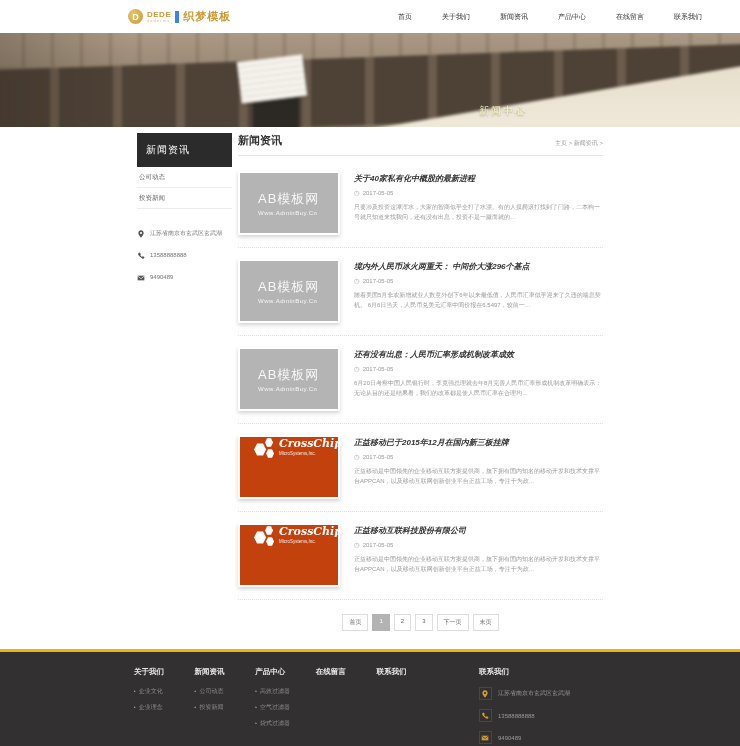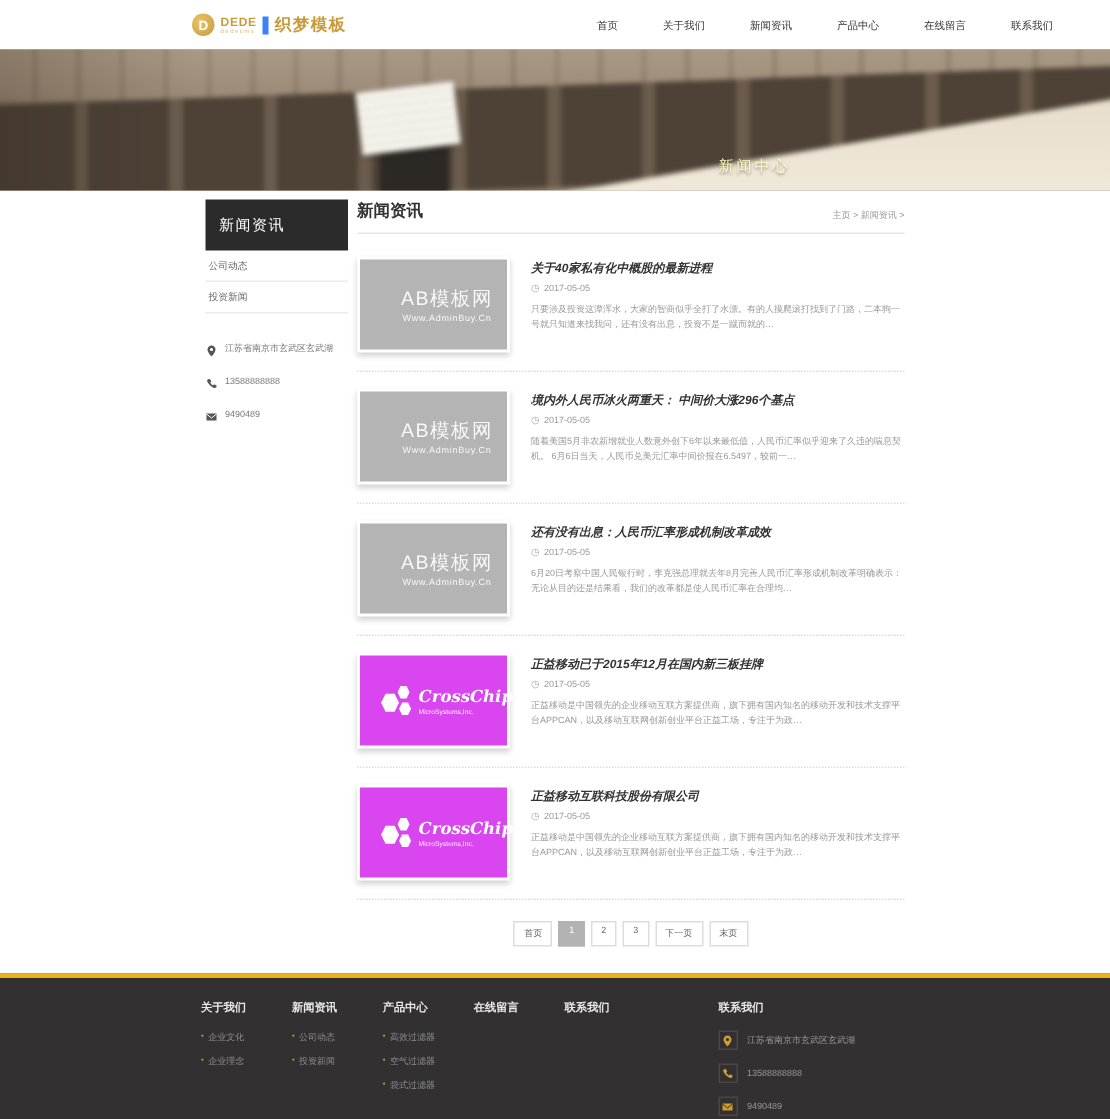--- a/index.html
+++ b/index.html
@@ -48,25 +48,25 @@
   .side-contact svg { flex-shrink:0; margin-top:1px; }
 
   
   .main { flex:1; }
   .main-head { display:flex; justify-content:space-between; align-items:flex-end; border-bottom:1px solid #e6e6e6; padding-bottom:7px; }
   .main-title { font-size:11px; font-weight:bold; color:#333; }
   .crumbs { font-size:6px; color:#999; }
   .news-list { margin-top:4px; }
   .news-item { display:flex; padding:11px 0 12px; border-bottom:1px dotted #ddd; }
   .thumb { width:102px; height:64px; background:#fff; padding:2px; box-shadow:0 2px 4px rgba(0,0,0,.18); flex-shrink:0; }
-  .thumb-in { width:100%; height:100%; display:flex; flex-direction:column; align-items:center; justify-content:center;padding-left:18px; }
+  .thumb-in { width:100%; height:100%; display:flex; flex-direction:column; justify-content:center;padding-left:18px; }
   .thumb-ab { background:#b4b4b4; color:rgba(255,255,255,.9); }
   .thumb-ab .l1 { font-size:13px; letter-spacing:1px; }
   .thumb-ab .l2 { font-size:6px; margin-top:2px; letter-spacing:.5px; }
-  .thumb-cc { background:#d946ef; color:#fff; flex-direction:row; gap:5px; }
+  .thumb-cc { background:#c2410c; color:#fff; flex-direction:row; gap:5px; }
   .hexes { position:relative; width:20px; height:22px; flex-shrink:0; }
   .hex { position:absolute; background:#fff; clip-path:polygon(25% 4%,75% 4%,100% 50%,75% 96%,25% 96%,0 50%); }
   .hex1 { width:12px; height:13px; left:0; top:6px; }
   .hex2 { width:8px; height:9px; left:11px; top:1px; }
   .hex3 { width:8px; height:9px; left:12px; top:12px; }
   .cc-text .n1 { font-family:"DejaVu Serif","Liberation Serif",serif; font-style:italic; font-weight:bold; font-size:11px; }
   .cc-text .n2 { font-size:4.5px; opacity:.9; margin-top:1px; }
   .news-body { margin-left:14px; flex:1; padding-top:2px; }
   .news-title { font-size:8px; font-weight:bold; color:#333; display:block;font-style:italic; }
   .news-date { display:flex; align-items:center; gap:3px; color:#999; font-size:6px; margin:6px 0 5px; }

